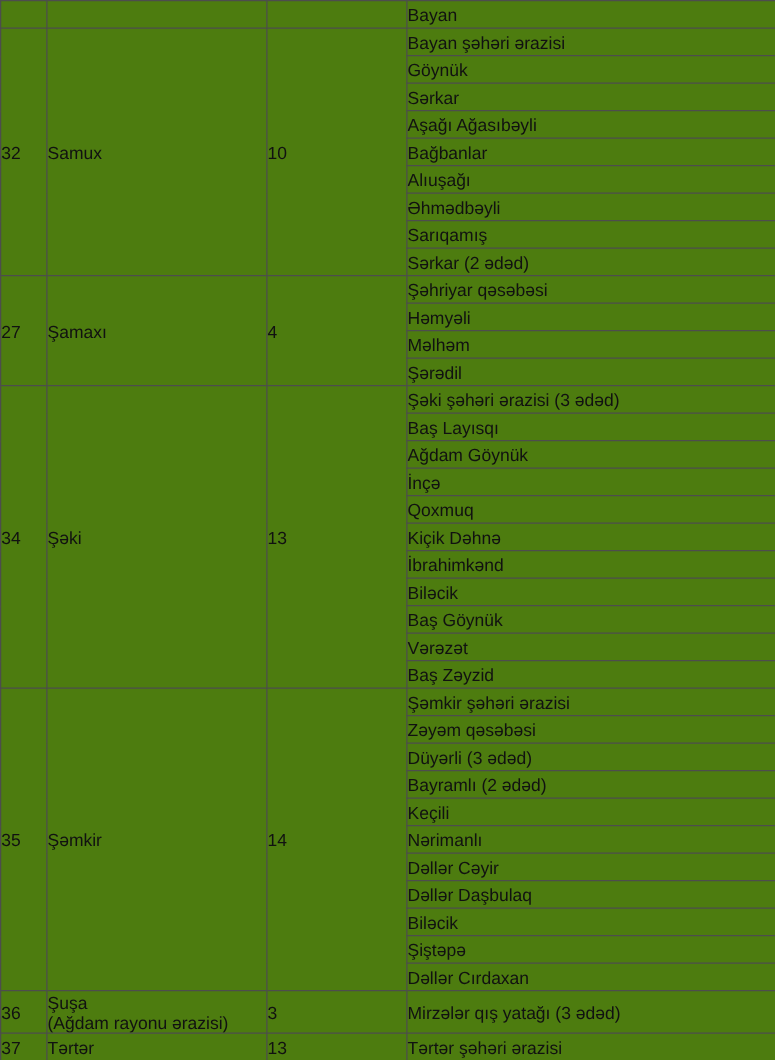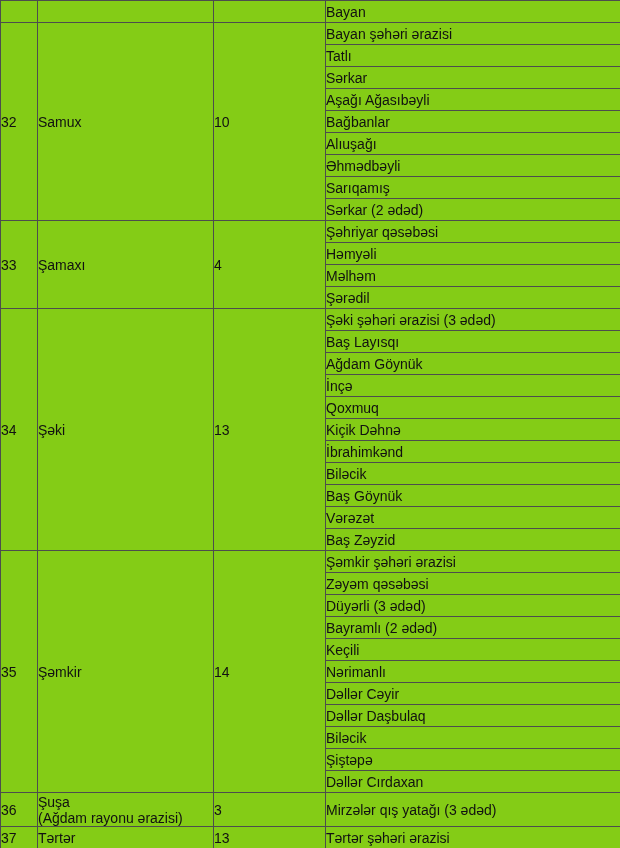--- a/index.html
+++ b/index.html
@@ -6,21 +6,21 @@
   html, body {
     margin: 0;
     padding: 0;
     background: #ffffff;
     font-family: "Liberation Sans", "DejaVu Sans", sans-serif;
   }
   .page {
     width: 620px;
     height: 848px;
     overflow: hidden;
-    background: #84cc16;
+    background: #4d7c0f;
   }
   table.district-table {
     border-collapse: collapse;
     table-layout: fixed;
     width: 620px;
   }
   table.district-table td {
     border: 1px solid #4d4d4d;
     font-size: 14px;
     line-height: 16px;
@@ -64,21 +64,21 @@
         </tr>
         <tr class="row">
           <td class="c-num" rowspan="9">32</td>
           <td class="c-district" rowspan="9">
             <span class="district-line">Samux</span>
           </td>
           <td class="c-count" rowspan="9">10</td>
           <td class="c-settlement">Bayan şəhəri ərazisi</td>
         </tr>
         <tr class="row">
-          <td class="c-settlement">Tatlı</td>
+          <td class="c-settlement">Göynük</td>
         </tr>
         <tr class="row">
           <td class="c-settlement">Sərkar</td>
         </tr>
         <tr class="row">
           <td class="c-settlement">Aşağı Ağasıbəyli</td>
         </tr>
         <tr class="row">
           <td class="c-settlement">Bağbanlar</td>
         </tr>
@@ -88,21 +88,21 @@
         <tr class="row">
           <td class="c-settlement">Əhmədbəyli</td>
         </tr>
         <tr class="row">
           <td class="c-settlement">Sarıqamış</td>
         </tr>
         <tr class="row">
           <td class="c-settlement">Sərkar (2 ədəd)</td>
         </tr>
         <tr class="row">
-          <td class="c-num" rowspan="4">33</td>
+          <td class="c-num" rowspan="4">27</td>
           <td class="c-district" rowspan="4">
             <span class="district-line">Şamaxı</span>
           </td>
           <td class="c-count" rowspan="4">4</td>
           <td class="c-settlement">Şəhriyar qəsəbəsi</td>
         </tr>
         <tr class="row">
           <td class="c-settlement">Həmyəli</td>
         </tr>
         <tr class="row">

